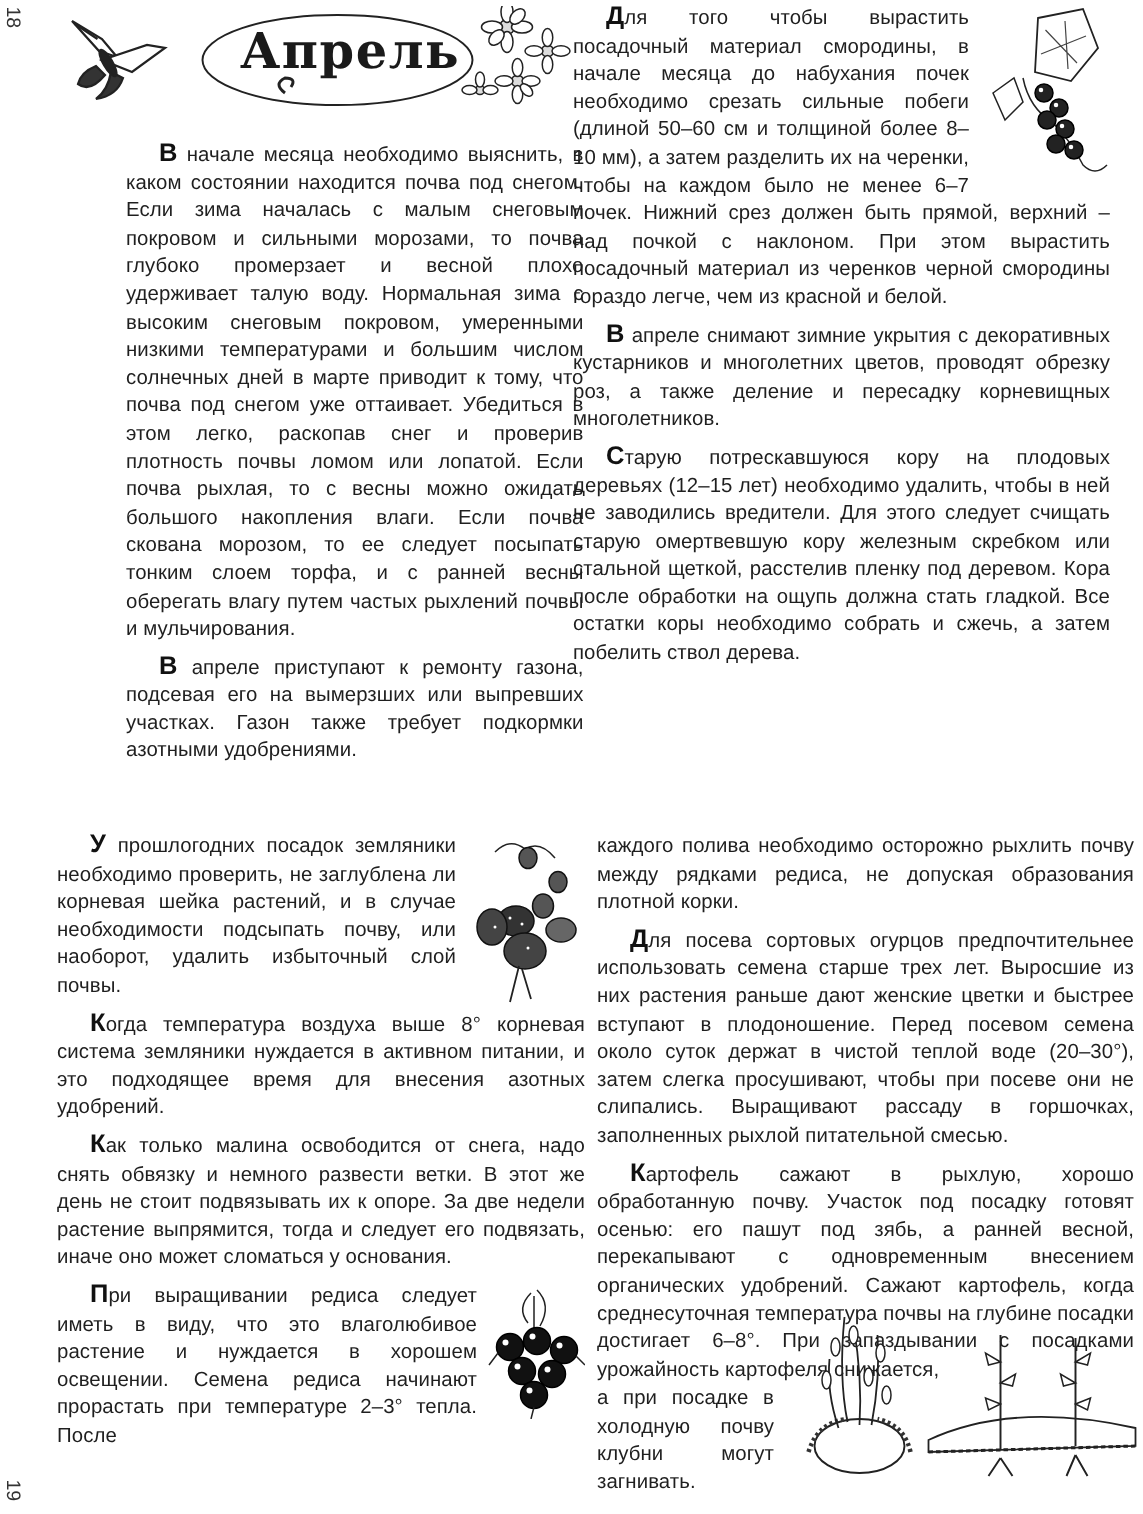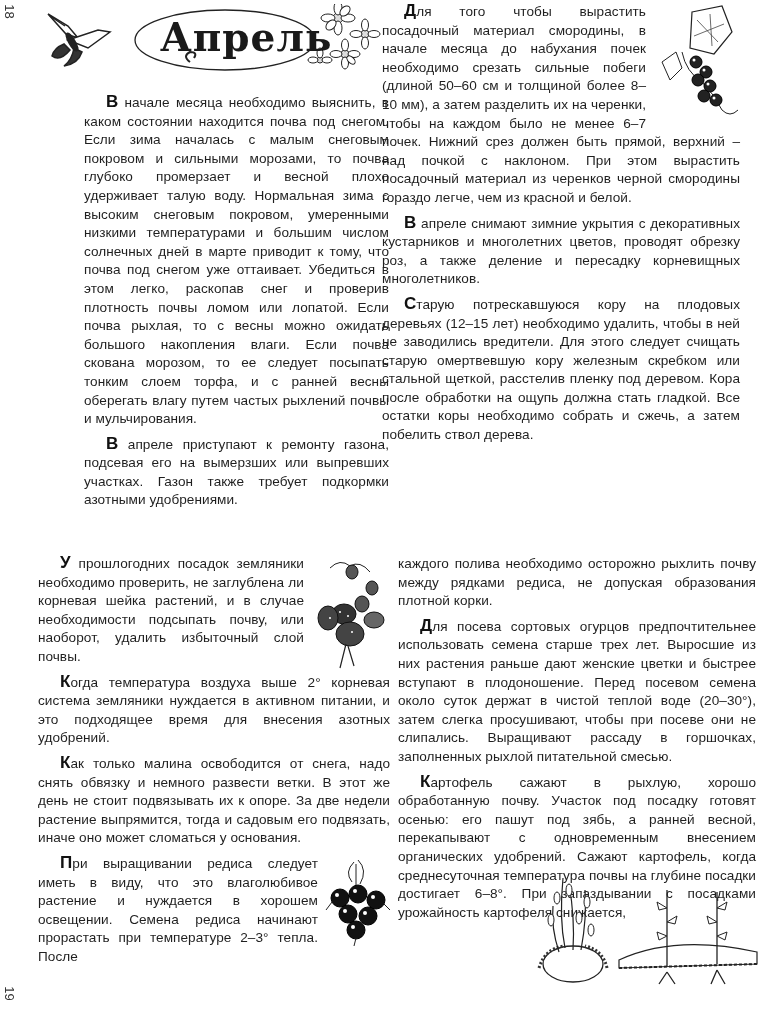--- a/index.html
+++ b/index.html
@@ -13,21 +13,21 @@
   }
   .col {
     position: absolute; font-size: 13.6px; line-height: 18.6px;
     text-align: justify; letter-spacing: 0.05px;
   }
   .col p { margin: 0 0 6px 0; text-indent: 22px; }
   .col p b.drop { font-size: 17px; font-weight: bold; color: #111; }
   .banner { position: absolute; left: 40px; top: 4px; width: 350px; height: 68px; }
   .banner-title {
     position: absolute; left: 120px; top: 10px; width: 120px; text-align: center;
-    font-family: "DejaVu Serif", serif; font-size: 39px; font-weight: bold; color: #1a1a1a;
+    font-family: "DejaVu Serif", serif; font-size: 33px; font-weight: bold; color: #1a1a1a;
     letter-spacing: 1px;
   }
   .float-right { float: right; margin: 0 0 2px 6px; }
   .illus { position: absolute; }
 </style>
 </head>
 <body>
 
 <div class="page-num" style="top:4px;">18</div>
 <div class="page-num" style="top:986px;">19</div>
@@ -132,22 +132,22 @@
       <path d="M36 86 L30 110 M38 88 L44 108" stroke="#222" stroke-width="1.2"></path>
       <g fill="#fff">
           <circle cx="30" cy="54" r="1"></circle>
           <circle cx="38" cy="58" r="1"></circle>
           <circle cx="42" cy="74" r="1"></circle>
           <circle cx="20" cy="60" r="1"></circle>
         </g>
     </svg>
   </div>
   <p><b class="drop">У</b><span> прошлогодних посадок земляники необходимо проверить, не заглублена ли корневая шейка растений, и в случае необходимости подсыпать почву, или наоборот, удалить избыточный слой почвы.</span></p>
-  <p><b class="drop">К</b><span>огда температура воздуха выше 2° корневая система земляники нуждается в активном питании, и это подходящее время для внесения азотных удобрений.</span></p>
-  <p><b class="drop">К</b><span>ак только малина освободится от снега, надо снять обвязку и немного развести ветки. В этот же день не стоит подвязывать их к опоре. За две недели растение выпрямится, тогда и садовым его подвязать, иначе оно может сломаться у основания.</span></p>
+  <p><b class="drop">К</b><span>огда температура воздуха выше 8° корневая система земляники нуждается в активном питании, и это подходящее время для внесения азотных удобрений.</span></p>
+  <p><b class="drop">К</b><span>ак только малина освободится от снега, надо снять обвязку и немного развести ветки. В этот же день не стоит подвязывать их к опоре. За две недели растение выпрямится, тогда и следует его подвязать, иначе оно может сломаться у основания.</span></p>
   <div class="float-right" style="width:66px; height:88px; margin-top:4px;">
     <svg width="66" height="88" viewBox="0 0 66 88">
       <path d="M30 4 Q20 14 28 24 M34 2 Q44 12 36 26 M32 6 L32 28" fill="none" stroke="#222"></path>
       <g fill="#111" stroke="#000">
         <circle cx="16" cy="40" r="9"></circle>
           <circle cx="34" cy="36" r="9"></circle>
           <circle cx="52" cy="42" r="9"></circle>
         <circle cx="24" cy="56" r="9"></circle>
           <circle cx="44" cy="58" r="9"></circle>
           <circle cx="32" cy="72" r="9"></circle>
@@ -163,20 +163,21 @@
       <path d="M32 80 L30 88 M8 44 L2 52 M60 46 L66 52" stroke="#222"></path>
     </svg>
   </div>
   <p><b class="drop">П</b><span>ри выращивании редиса следует иметь в виду, что это влаголюбивое растение и нуждается в хорошем освещении. Семена редиса начинают прорастать при температуре 2–3° тепла. После</span></p>
 </div>
 
 <div class="col" style="left:398px; top:554px; width:358px;">
   <p style="text-indent:0;"><b class="drop"></b><span>каждого полива необходимо осторожно рыхлить почву между рядками редиса, не допуская образования плотной корки.</span></p>
   <p><b class="drop">Д</b><span>ля посева сортовых огурцов предпочтительнее использовать семена старше трех лет. Выросшие из них растения раньше дают женские цветки и быстрее вступают в плодоношение. Перед посевом семена около суток держат в чистой теплой воде (20–30°), затем слегка просушивают, чтобы при посеве они не слипались. Выращивают рассаду в горшочках, заполненных рыхлой питательной смесью.</span></p>
   <p style="margin-bottom:0;"><b class="drop">К</b><span>артофель сажают в рыхлую, хорошо обработанную почву. Участок под посадку готовят осенью: его пашут под зябь, а ранней весной, перекапывают с одновременным внесением органических удобрений. Сажают картофель, когда среднесуточная температура почвы на глубине посадки достигает 6–8°. При запаздывании с посадками урожайность картофеля снижается,</span></p>
+  <p style="text-indent:0; width:118px; text-align:justify;"><b class="drop"></b><span>а при посадке в холодную почву клубни могут загнивать.</span></p>
 </div>
 
 <div class="illus" style="left:535px; top:868px; width:225px; height:120px;">
   <svg width="225" height="120" viewBox="0 0 225 120">
 
     <ellipse cx="38" cy="96" rx="30" ry="18" fill="#fff" stroke="#222" stroke-width="1.3"></ellipse>
     <path d="M4 100 Q10 80 30 78 M72 100 Q68 82 50 78" fill="none" stroke="#333" stroke-width="3" stroke-dasharray="2 2"></path>
     <g stroke="#222" fill="none" stroke-width="1.2">
       <path d="M30 80 Q24 50 28 10"></path>
         <path d="M38 82 Q40 50 34 16"></path>

